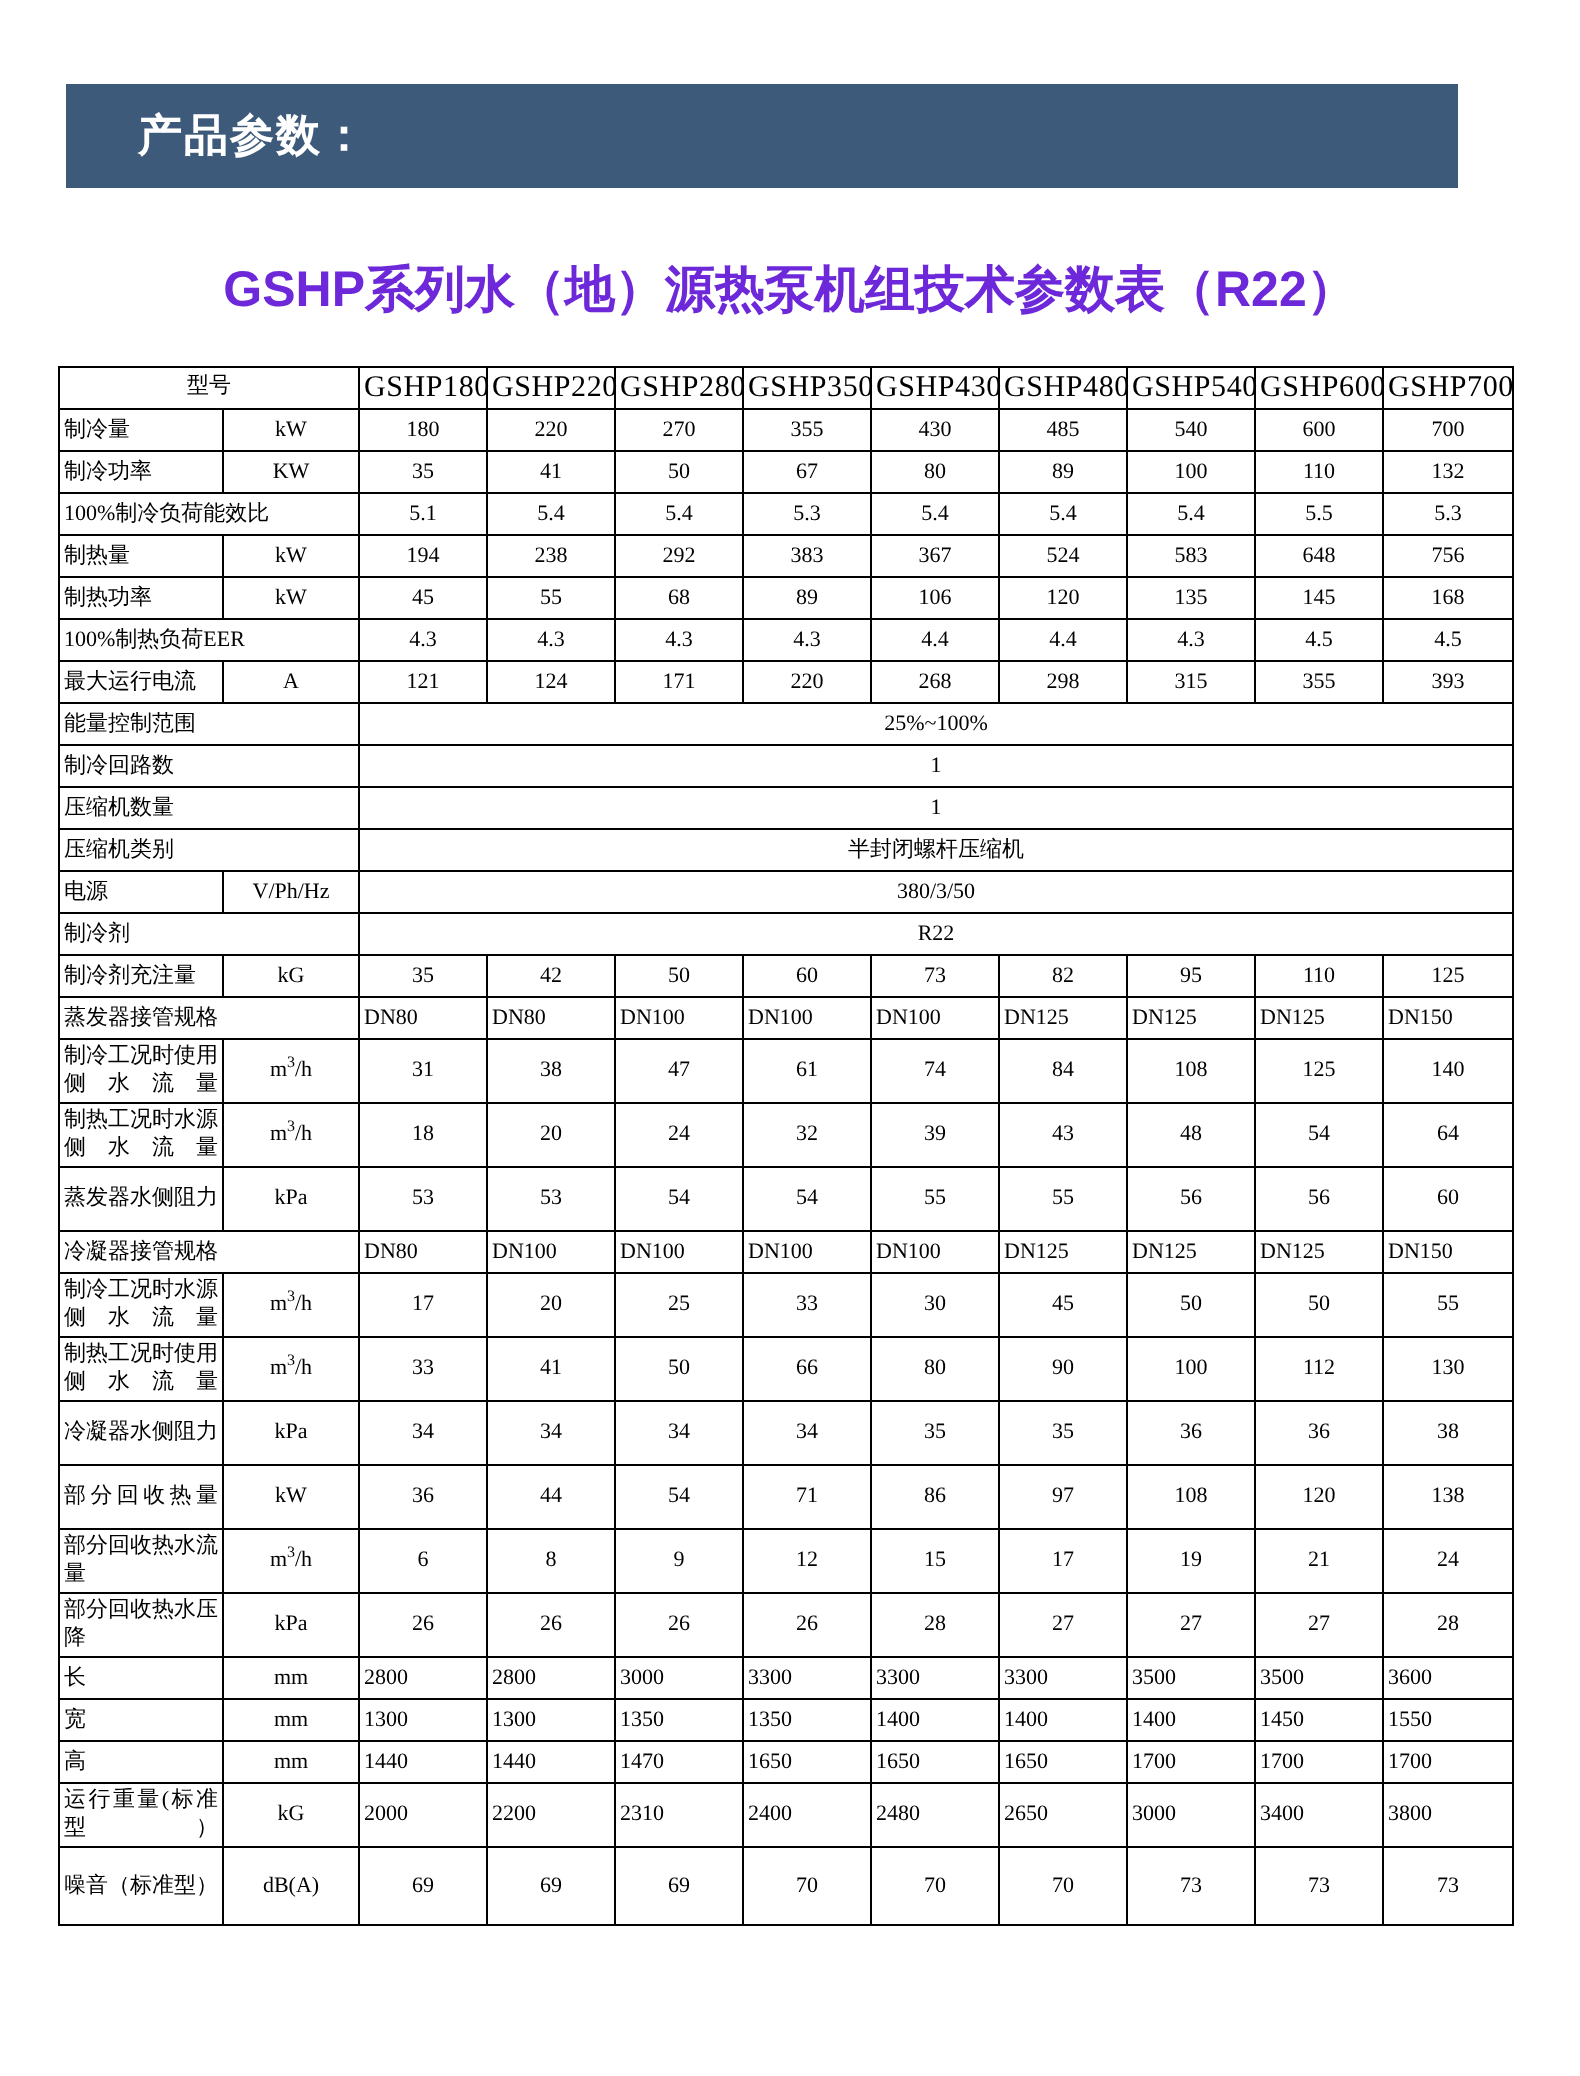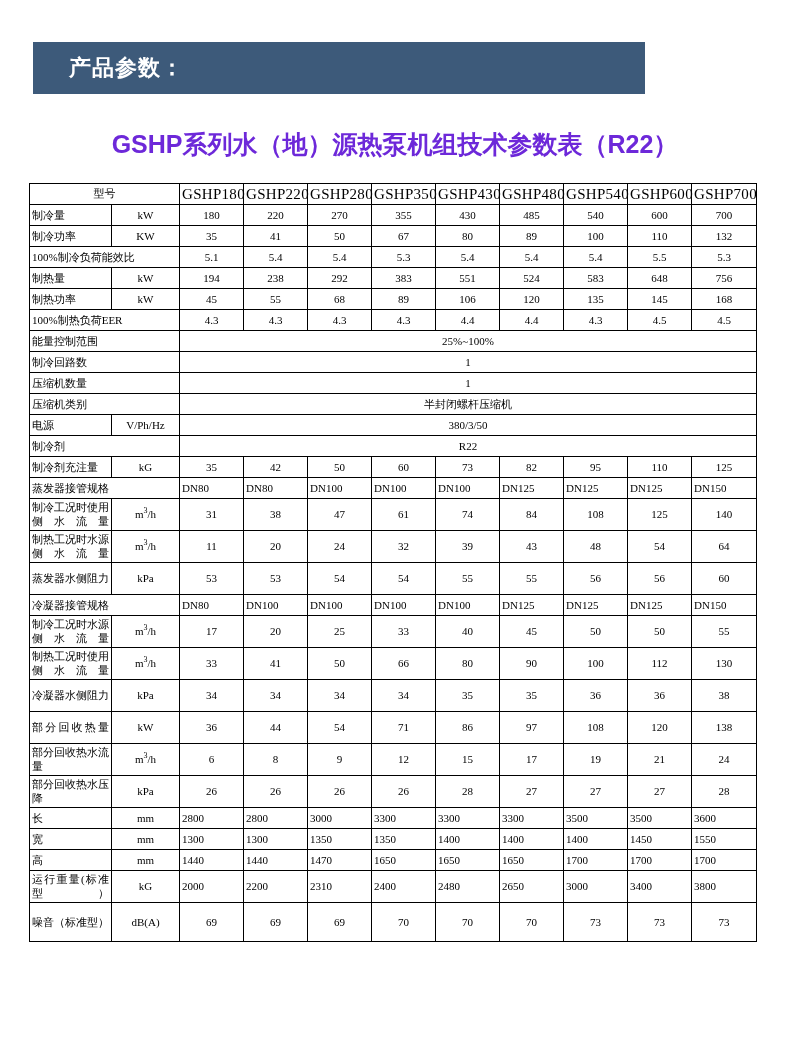--- a/index.html
+++ b/index.html
@@ -17,21 +17,21 @@
     position: relative;
     width: 790px;
     height: 1038px;
     box-sizing: border-box;
   }
   
   .banner {
     position: absolute;
     left: 33px;
     top: 42px;
-    width: 612px;
+    width: 696px;
     height: 52px;
     background: #3d5a7a;
     display: flex;
     align-items: center;
   }
   .banner-text {
     color: #ffffff;
     font-family: "Liberation Sans", "DejaVu Sans", sans-serif;
     font-size: 22px;
     font-weight: 700;
@@ -209,21 +209,21 @@
             <td class="val">5.5</td>
             <td class="val">5.3</td>
           </tr>
           <tr class="r-std">
             <td class="lbl">制热量</td>
             <td class="unit">kW</td>
             <td class="val">194</td>
             <td class="val">238</td>
             <td class="val">292</td>
             <td class="val">383</td>
-            <td class="val">551</td>
+            <td class="val">367</td>
             <td class="val">524</td>
             <td class="val">583</td>
             <td class="val">648</td>
             <td class="val">756</td>
           </tr>
           <tr class="r-std">
             <td class="lbl">制热功率</td>
             <td class="unit">kW</td>
             <td class="val">45</td>
             <td class="val">55</td>
@@ -241,20 +241,33 @@
             <td class="val">4.3</td>
             <td class="val">4.3</td>
             <td class="val">4.3</td>
             <td class="val">4.4</td>
             <td class="val">4.4</td>
             <td class="val">4.3</td>
             <td class="val">4.5</td>
             <td class="val">4.5</td>
           </tr>
           <tr class="r-std">
+            <td class="lbl">最大运行电流</td>
+            <td class="unit">A</td>
+            <td class="val">121</td>
+            <td class="val">124</td>
+            <td class="val">171</td>
+            <td class="val">220</td>
+            <td class="val">268</td>
+            <td class="val">298</td>
+            <td class="val">315</td>
+            <td class="val">355</td>
+            <td class="val">393</td>
+          </tr>
+          <tr class="r-std">
             <td colspan="2" class="lbl-wide">能量控制范围</td>
             <td class="merged" colspan="9">25%~100%</td>
           </tr>
           <tr class="r-std">
             <td colspan="2" class="lbl-wide">制冷回路数</td>
             <td class="merged" colspan="9">1</td>
           </tr>
           <tr class="r-std">
             <td colspan="2" class="lbl-wide">压缩机数量</td>
             <td class="merged" colspan="9">1</td>
@@ -306,21 +319,21 @@
             <td class="val">61</td>
             <td class="val">74</td>
             <td class="val">84</td>
             <td class="val">108</td>
             <td class="val">125</td>
             <td class="val">140</td>
           </tr>
           <tr class="r-tall">
             <td class="lbl-just">制热工况时水源侧水流量</td>
             <td class="unit">m<span class="sup">3</span>/h</td>
-            <td class="val">11</td>
+            <td class="val">18</td>
             <td class="val">20</td>
             <td class="val">24</td>
             <td class="val">32</td>
             <td class="val">39</td>
             <td class="val">43</td>
             <td class="val">48</td>
             <td class="val">54</td>
             <td class="val">64</td>
           </tr>
           <tr class="r-tall">
@@ -348,21 +361,21 @@
             <td class="val-left">DN125</td>
             <td class="val-left">DN150</td>
           </tr>
           <tr class="r-tall">
             <td class="lbl-just">制冷工况时水源侧水流量</td>
             <td class="unit">m<span class="sup">3</span>/h</td>
             <td class="val">17</td>
             <td class="val">20</td>
             <td class="val">25</td>
             <td class="val">33</td>
-            <td class="val">40</td>
+            <td class="val">30</td>
             <td class="val">45</td>
             <td class="val">50</td>
             <td class="val">50</td>
             <td class="val">55</td>
           </tr>
           <tr class="r-tall">
             <td class="lbl-just">制热工况时使用侧水流量</td>
             <td class="unit">m<span class="sup">3</span>/h</td>
             <td class="val">33</td>
             <td class="val">41</td>

